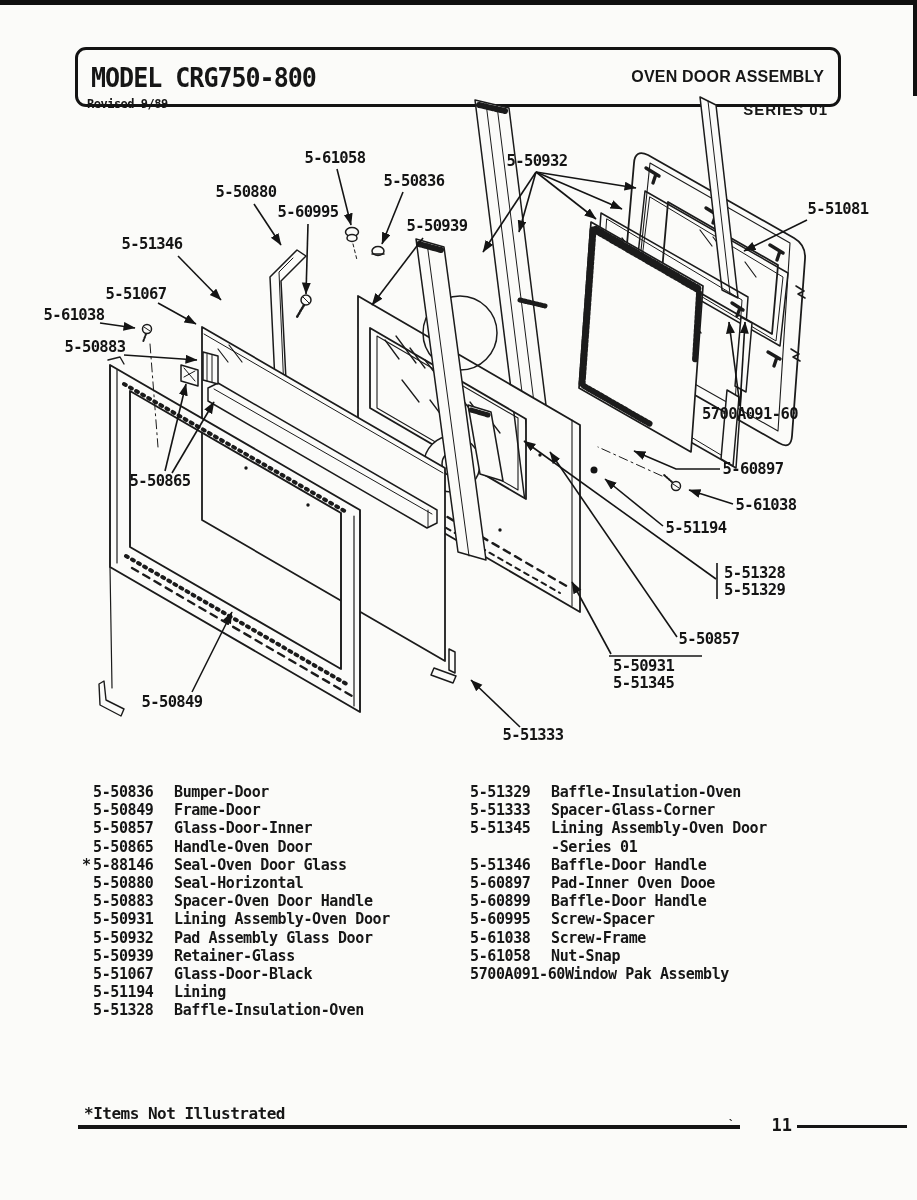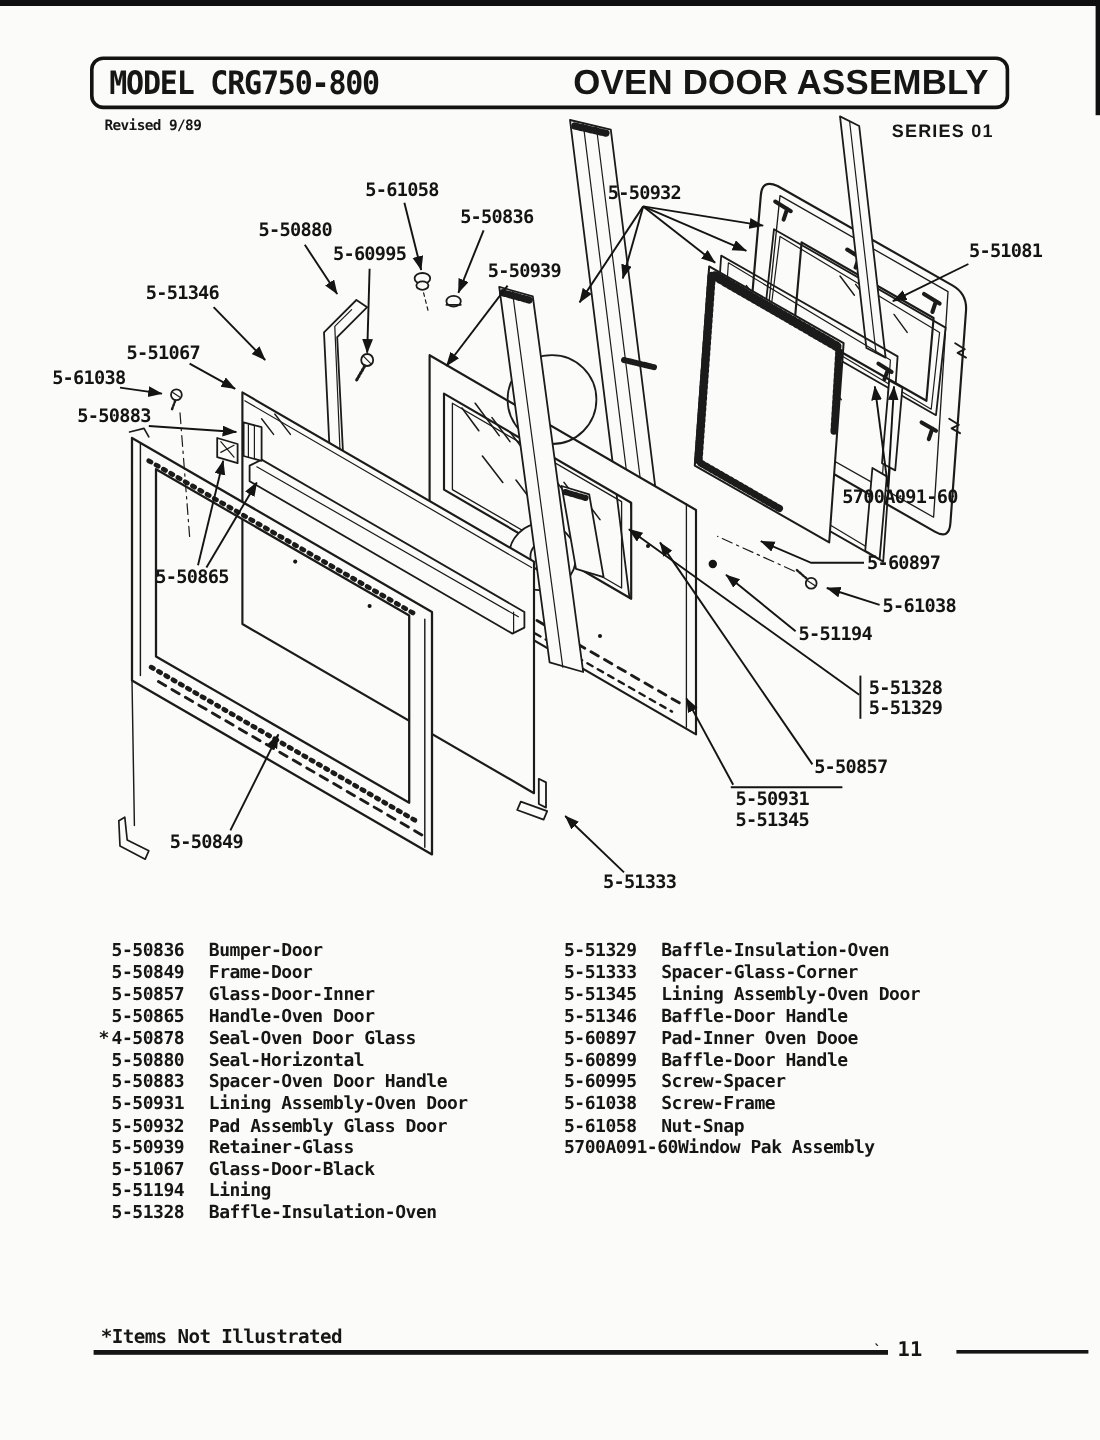--- a/index.html
+++ b/index.html
@@ -8,32 +8,32 @@
     background:var(--paper,#fbfbf9);
     font-family:"DejaVu Sans Mono","Liberation Mono",monospace;
     color:var(--ink,#161616);
   }
   
   .scan-top{position:absolute;left:0;top:0;width:917px;height:5px;background:#101010;}
   .scan-right{position:absolute;right:0;top:0;width:4px;height:96px;background:#101010;}
 
   
   .hdr-box{
-    position:absolute;left:75px;top:47px;width:766px;height:44px;
+    position:absolute;left:75px;top:47px;width:766px;height:60px;
     border:3.5px solid #131313;border-radius:11px;box-sizing:border-box;
     display:flex;align-items:center;justify-content:space-between;
     padding:0 14px 0 13px;background:transparent;gap:48px;
   }
   .hdr-model{
     font-family:"DejaVu Sans Mono",monospace;font-weight:900;font-size:25px;
     letter-spacing:-1px;transform:scaleY(1.08);white-space:nowrap;
   }
   .hdr-title{
     font-family:"Liberation Sans","DejaVu Sans",sans-serif;font-weight:700;
-    font-size:29px;letter-spacing:0.2px;white-space:nowrap;
+    font-size:16px;letter-spacing:0.2px;white-space:nowrap;
   }
   .hdr-revised{
     position:absolute;left:87px;top:97px;font-size:12px;font-weight:700;
     letter-spacing:-0.5px;
     text-align:right;
   }
   .hdr-series{
     position:absolute;right:89px;top:101px;
     font-family:"Liberation Sans","DejaVu Sans",sans-serif;font-weight:700;
     font-size:15px;letter-spacing:1px;
@@ -52,21 +52,21 @@
   #plist-right{left:459px;top:783px;}
   .prow{display:flex;}
   .pstar{width:11px;display:inline-block;}
   .pnum{min-width:81px;display:inline-block;}
   .pname{display:inline-block;}
 
   
   .foot-note{position:absolute;left:84px;top:1104px;font-size:16px;font-weight:700;letter-spacing:-0.5px;}
   .foot-rule-l{position:absolute;left:78px;top:1125px;width:662px;height:3.5px;background:#151515;}
   .foot-rule-r{position:absolute;left:797px;top:1125px;width:110px;height:3px;background:#151515;}
-  .foot-page{position:absolute;left:748px;top:1115px;width:44px;text-align:left;font-size:17px;font-weight:700;}
+  .foot-page{position:absolute;left:748px;top:1115px;width:44px;text-align:right;font-size:17px;font-weight:700;}
   .foot-tick{position:absolute;left:728px;top:1118px;font-size:11px;font-weight:700;}
 </style>
 </head>
 <body style="--ink: #161616; --paper: #fbfbf9;">
 
 <div class="scan-top"></div>
 <div class="scan-right"></div>
 
 <div class="hdr-box">
   <span class="hdr-model">MODEL CRG750-800</span>
@@ -321,21 +321,21 @@
       <span class="pnum">5-50857</span>
       <span class="pname">Glass-Door-Inner</span>
     </div>
     <div class="prow">
       <span class="pstar"></span>
       <span class="pnum">5-50865</span>
       <span class="pname">Handle-Oven Door</span>
     </div>
     <div class="prow">
       <span class="pstar">*</span>
-      <span class="pnum">4-50878</span>
+      <span class="pnum">5-88146</span>
       <span class="pname">Seal-Oven Door Glass</span>
     </div>
     <div class="prow">
       <span class="pstar"></span>
       <span class="pnum">5-50880</span>
       <span class="pname">Seal-Horizontal</span>
     </div>
     <div class="prow">
       <span class="pstar"></span>
       <span class="pnum">5-50883</span>
@@ -380,20 +380,25 @@
     </div>
     <div class="prow">
       <span class="pstar"></span>
       <span class="pnum">5-51333</span>
       <span class="pname">Spacer-Glass-Corner</span>
     </div>
     <div class="prow">
       <span class="pstar"></span>
       <span class="pnum">5-51345</span>
       <span class="pname">Lining Assembly-Oven Door</span>
+    </div>
+    <div class="prow">
+      <span class="pstar"></span>
+      <span class="pnum"></span>
+      <span class="pname">-Series 01</span>
     </div>
     <div class="prow">
       <span class="pstar"></span>
       <span class="pnum">5-51346</span>
       <span class="pname">Baffle-Door Handle</span>
     </div>
     <div class="prow">
       <span class="pstar"></span>
       <span class="pnum">5-60897</span>
       <span class="pname">Pad-Inner Oven Dooe</span>

